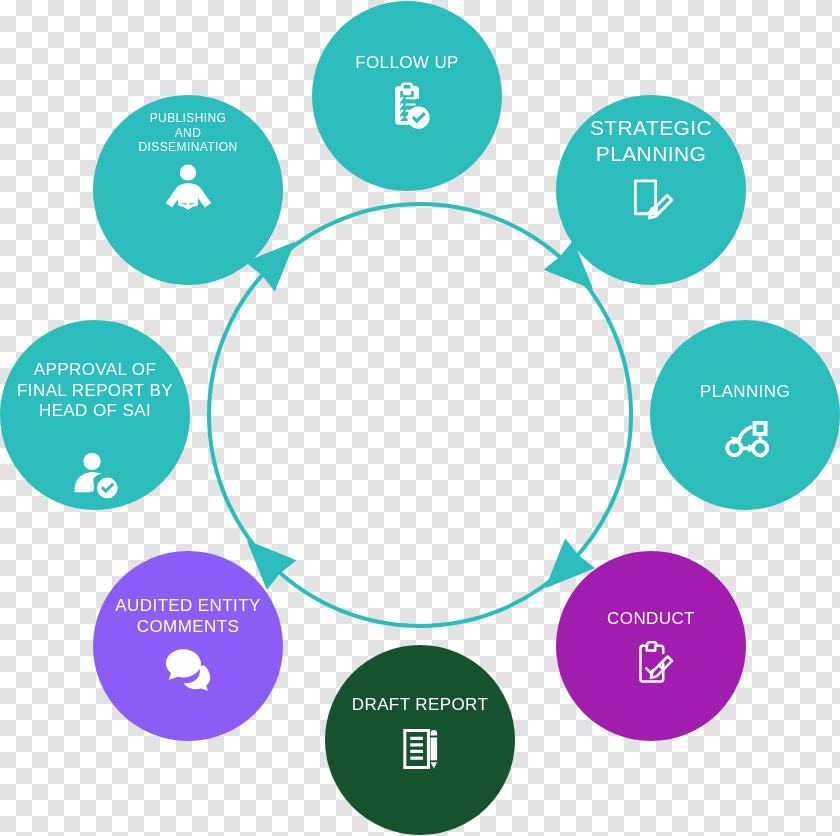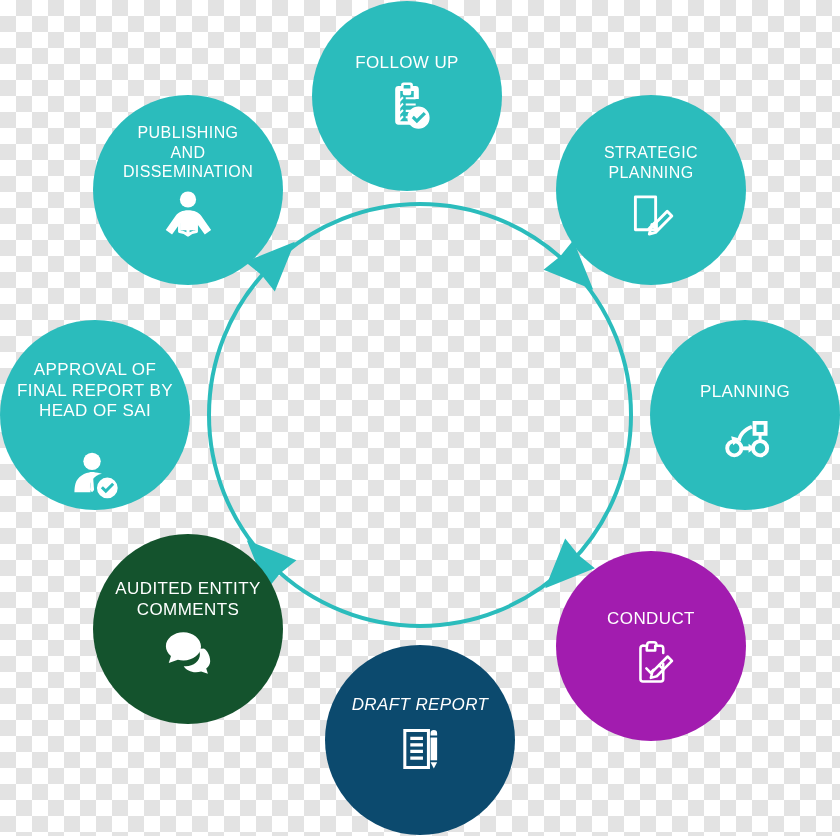--- a/index.html
+++ b/index.html
@@ -60,21 +60,21 @@
         <div class="label" style="font-size: 17px; margin-top: 52px; width: 100%;">FOLLOW UP</div>
         <div class="glyph" style="margin-top: 6px;">
     <svg width="54" height="54" viewBox="0 0 64 64" fill="#ffffff">
       <path d="M28 3h8a3 3 0 0 1 3 3v1h3a4 4 0 0 1 4 4v11.6a17 17 0 0 0-2.6-.2c-1.2 0-2.3.1-3.4.3V13H37v3a2 2 0 0 1-2 2H29a2 2 0 0 1-2-2v-3h-3v36h15.2a17 17 0 0 0 4.6 4H22a4 4 0 0 1-4-4V11a4 4 0 0 1 4-4h3V6a3 3 0 0 1 3-3zm0 3.8V10h8V6.8a1 1 0 0 0-1-1h-6a1 1 0 0 0-1 1z"></path>
       <path d="M26.4 19.6l-3 3.3-1.3-1.3-1.6 1.7 2.9 3 4.7-5zM30.5 20.4h11.8v2.4H30.5zM26.4 27.1l-3 3.3-1.3-1.3-1.6 1.7 2.9 3 4.7-5zM30.5 27.9h11.8v2.4H30.5zM26.4 34.6l-3 3.3-1.3-1.3-1.6 1.7 2.9 3 4.7-5zM30.5 35.4h9.8v2.4h-9.8zM26.4 42.1l-3 3.3-1.3-1.3-1.6 1.7 2.9 3 4.7-5zM30.5 42.9h7.8v2.4h-7.8z"></path>
       <path d="M45.6 31.4a13.2 13.2 0 1 0 0 26.4 13.2 13.2 0 0 0 0-26.4zm-1.9 19.9l-6.3-6.3 2.7-2.7 3.6 3.6 8.1-8.1 2.7 2.7z"></path>
     </svg>
         </div>
       </div>
       <div class="node" style="left: 556px; top: 95px; width: 190px; height: 190px; background: rgb(43, 188, 188);">
-        <div class="label" style="font-size: 16px; margin-top: 48px; width: 100%;">STRATEGIC
+        <div class="label" style="font-size: 21px; margin-top: 20px; width: 100%;">STRATEGIC
 PLANNING</div>
         <div class="glyph" style="margin-top: 6px;">
     <svg width="54" height="54" viewBox="0 0 64 64" fill="none" stroke="#ffffff" stroke-width="3.4" stroke-linejoin="round" stroke-linecap="round">
       <path d="M13.5 10.5h24v29.6l-9 9.4h-15z"></path>
       <path d="M29.5 49.5l9-.1-.1-9.2"></path>
       <path d="M51.2 27.6l5.5 5.6-19.3 19.4-7.4 2 1.9-7.5z"></path>
       <path d="M33 43.4l5.6 5.6"></path>
     </svg>
         </div>
       </div>
@@ -99,33 +99,33 @@
     <svg width="54" height="54" viewBox="0 0 64 64" fill="none" stroke="#ffffff" stroke-width="3" stroke-linejoin="round" stroke-linecap="round">
       <path d="M22.5 11.5h5v-1a3 3 0 0 1 3-3h5a3 3 0 0 1 3 3v1h5a3 3 0 0 1 3 3v5.5"></path>
       <path d="M46.5 33v18a3 3 0 0 1-3 3h-21a3 3 0 0 1-3-3V14.5a3 3 0 0 1 3-3"></path>
       <path d="M27 11.5v5.8h10v-5.8"></path>
       <path d="M26.5 38.3l5.2 5.3 3.2-3.6"></path>
       <path d="M51.7 24.3l5.2 5.2-18.1 18.2-7 1.9 1.8-7z"></path>
       <path d="M41.6 34.5l5.2 5.2"></path>
     </svg>
         </div>
       </div>
-      <div class="node" style="left: 325px; top: 645px; width: 190px; height: 190px; background: #0c4a6e; font-style: italic;">
+      <div class="node" style="left: 325px; top: 645px; width: 190px; height: 190px; background: #14532d;">
         <div class="label" style="font-size: 17px; margin-top: 50px; width: 100%;">DRAFT REPORT</div>
         <div class="glyph" style="margin-top: 6px;">
     <svg width="54" height="54" viewBox="0 0 64 64" fill="#ffffff">
       <path d="M14 10h28v44H14z" fill="none" stroke="#ffffff" stroke-width="3.6"></path>
       <path d="M20.5 17.4h15v3.8h-15zM20.5 25.2h15v3.8h-15zM20.5 33h15v3.8h-15zM20.5 40.8h15v3.8h-15z"></path>
       <path d="M48.4 9.6a3.9 3.9 0 0 1 3.9 3.9v2.4h-7.8v-2.4a3.9 3.9 0 0 1 3.9-3.9z"></path>
       <path d="M44.5 18.4h7.8v27h-7.8z"></path>
       <path d="M44.5 47.8h7.8l-3.9 7.3z"></path>
     </svg>
         </div>
       </div>
-      <div class="node" style="left: 93px; top: 534px; width: 190px; height: 190px; background: #14532d;">
+      <div class="node" style="left: 93px; top: 551px; width: 190px; height: 190px; background: #8b5cf6;">
         <div class="label" style="font-size: 17px; margin-top: 45px; width: 100%;">AUDITED ENTITY
 COMMENTS</div>
         <div class="glyph" style="margin-top: 6px;">
     <svg width="54" height="54" viewBox="0 0 64 64" fill="#ffffff">
       <path d="M50.2 26.7c-2.1 0-4.1.3-5.9.9 1.1 1.9 1.8 4 1.8 6.3 0 7.7-7.4 13.9-16.6 13.9-.9 0-1.7 0-2.6-.1 2.6 4.2 8.1 7.1 14.4 7.1 2.2 0 4.4-.4 6.3-1l8 2.7-2-6.2c2.9-2.1 4.7-5.1 4.7-8.5 0-8.2-5.4-15.1-8.1-15.1z" opacity="1"></path>
       <path d="M26.6 7.4C15.1 7.4 5.8 14.8 5.8 23.9c0 4.5 2.3 8.6 6 11.6l-2.6 8.3 10.8-3.8c2.1.6 4.3.9 6.6.9 11.5 0 20.8-7.4 20.8-16.5S38.1 7.4 26.6 7.4z"></path>
     </svg>
         </div>
       </div>
       <div class="node" style="left: 0px; top: 320px; width: 190px; height: 190px; background: rgb(43, 188, 188); gap: 20px;">
@@ -136,21 +136,21 @@
     <svg width="54" height="54" viewBox="0 0 64 64" fill="#ffffff">
       <circle cx="28.5" cy="15.8" r="10.3"></circle>
       <path d="M28.5 28.8c-9 0-17.2 5.5-19.6 13.2-.9 2.8-1.2 6.3-1.3 10.4h19.3a16.6 16.6 0 0 1 13.3-21.9 27 27 0 0 0-11.7-1.7z"></path>
       <path d="M25.2 29.4l3.3 4.3 3.3-4.3-1.5-1.1h-3.6z"></path>
       <path d="M27.2 35.4h2.6l1.1 14.5-2.4 2.5-2.4-2.5z"></path>
       <path d="M46.6 35.1a12.3 12.3 0 1 0 0 24.6 12.3 12.3 0 0 0 0-24.6zm-1.8 18.5l-5.9-5.9 2.5-2.5 3.4 3.4 7.5-7.5 2.5 2.5z"></path>
     </svg>
         </div>
       </div>
       <div class="node" style="left: 93px; top: 95px; width: 190px; height: 190px; background: rgb(43, 188, 188);">
-        <div class="label" style="font-size: 16px; margin-top: 28px; width: 100%;">PUBLISHING
+        <div class="label" style="font-size: 12px; margin-top: 16px; width: 100%;">PUBLISHING
 AND
 DISSEMINATION</div>
         <div class="glyph" style="margin-top: 6px;">
     <svg width="54" height="54" viewBox="0 0 64 64" fill="#ffffff">
       <circle cx="32" cy="13.6" r="9.6"></circle>
       <path d="M32 26.5c-6.5 0-11.6 2.6-14.6 6.5L5.6 49.8l7.5 5.3 9.6-13.3v8.4h19.6v-8.4l9.6 13.3 7.5-5.3-11.8-16.8c-3-3.9-8.1-6.5-15.6-6.5z"></path>
       <path d="M32 36.4c-2.6-2.6-6.3-4.1-10.2-4.3v19.6c3.9.2 7.6 1.7 10.2 4.3zM32 36.4c2.6-2.6 6.3-4.1 10.2-4.3v19.6c-3.9.2-7.6 1.7-10.2 4.3z" fill="none" stroke="#ffffff" stroke-width="3.2" stroke-linejoin="round"></path>
       <path d="M30.4 36.9h3.2v19.8h-3.2z"></path>
     </svg>
         </div>

